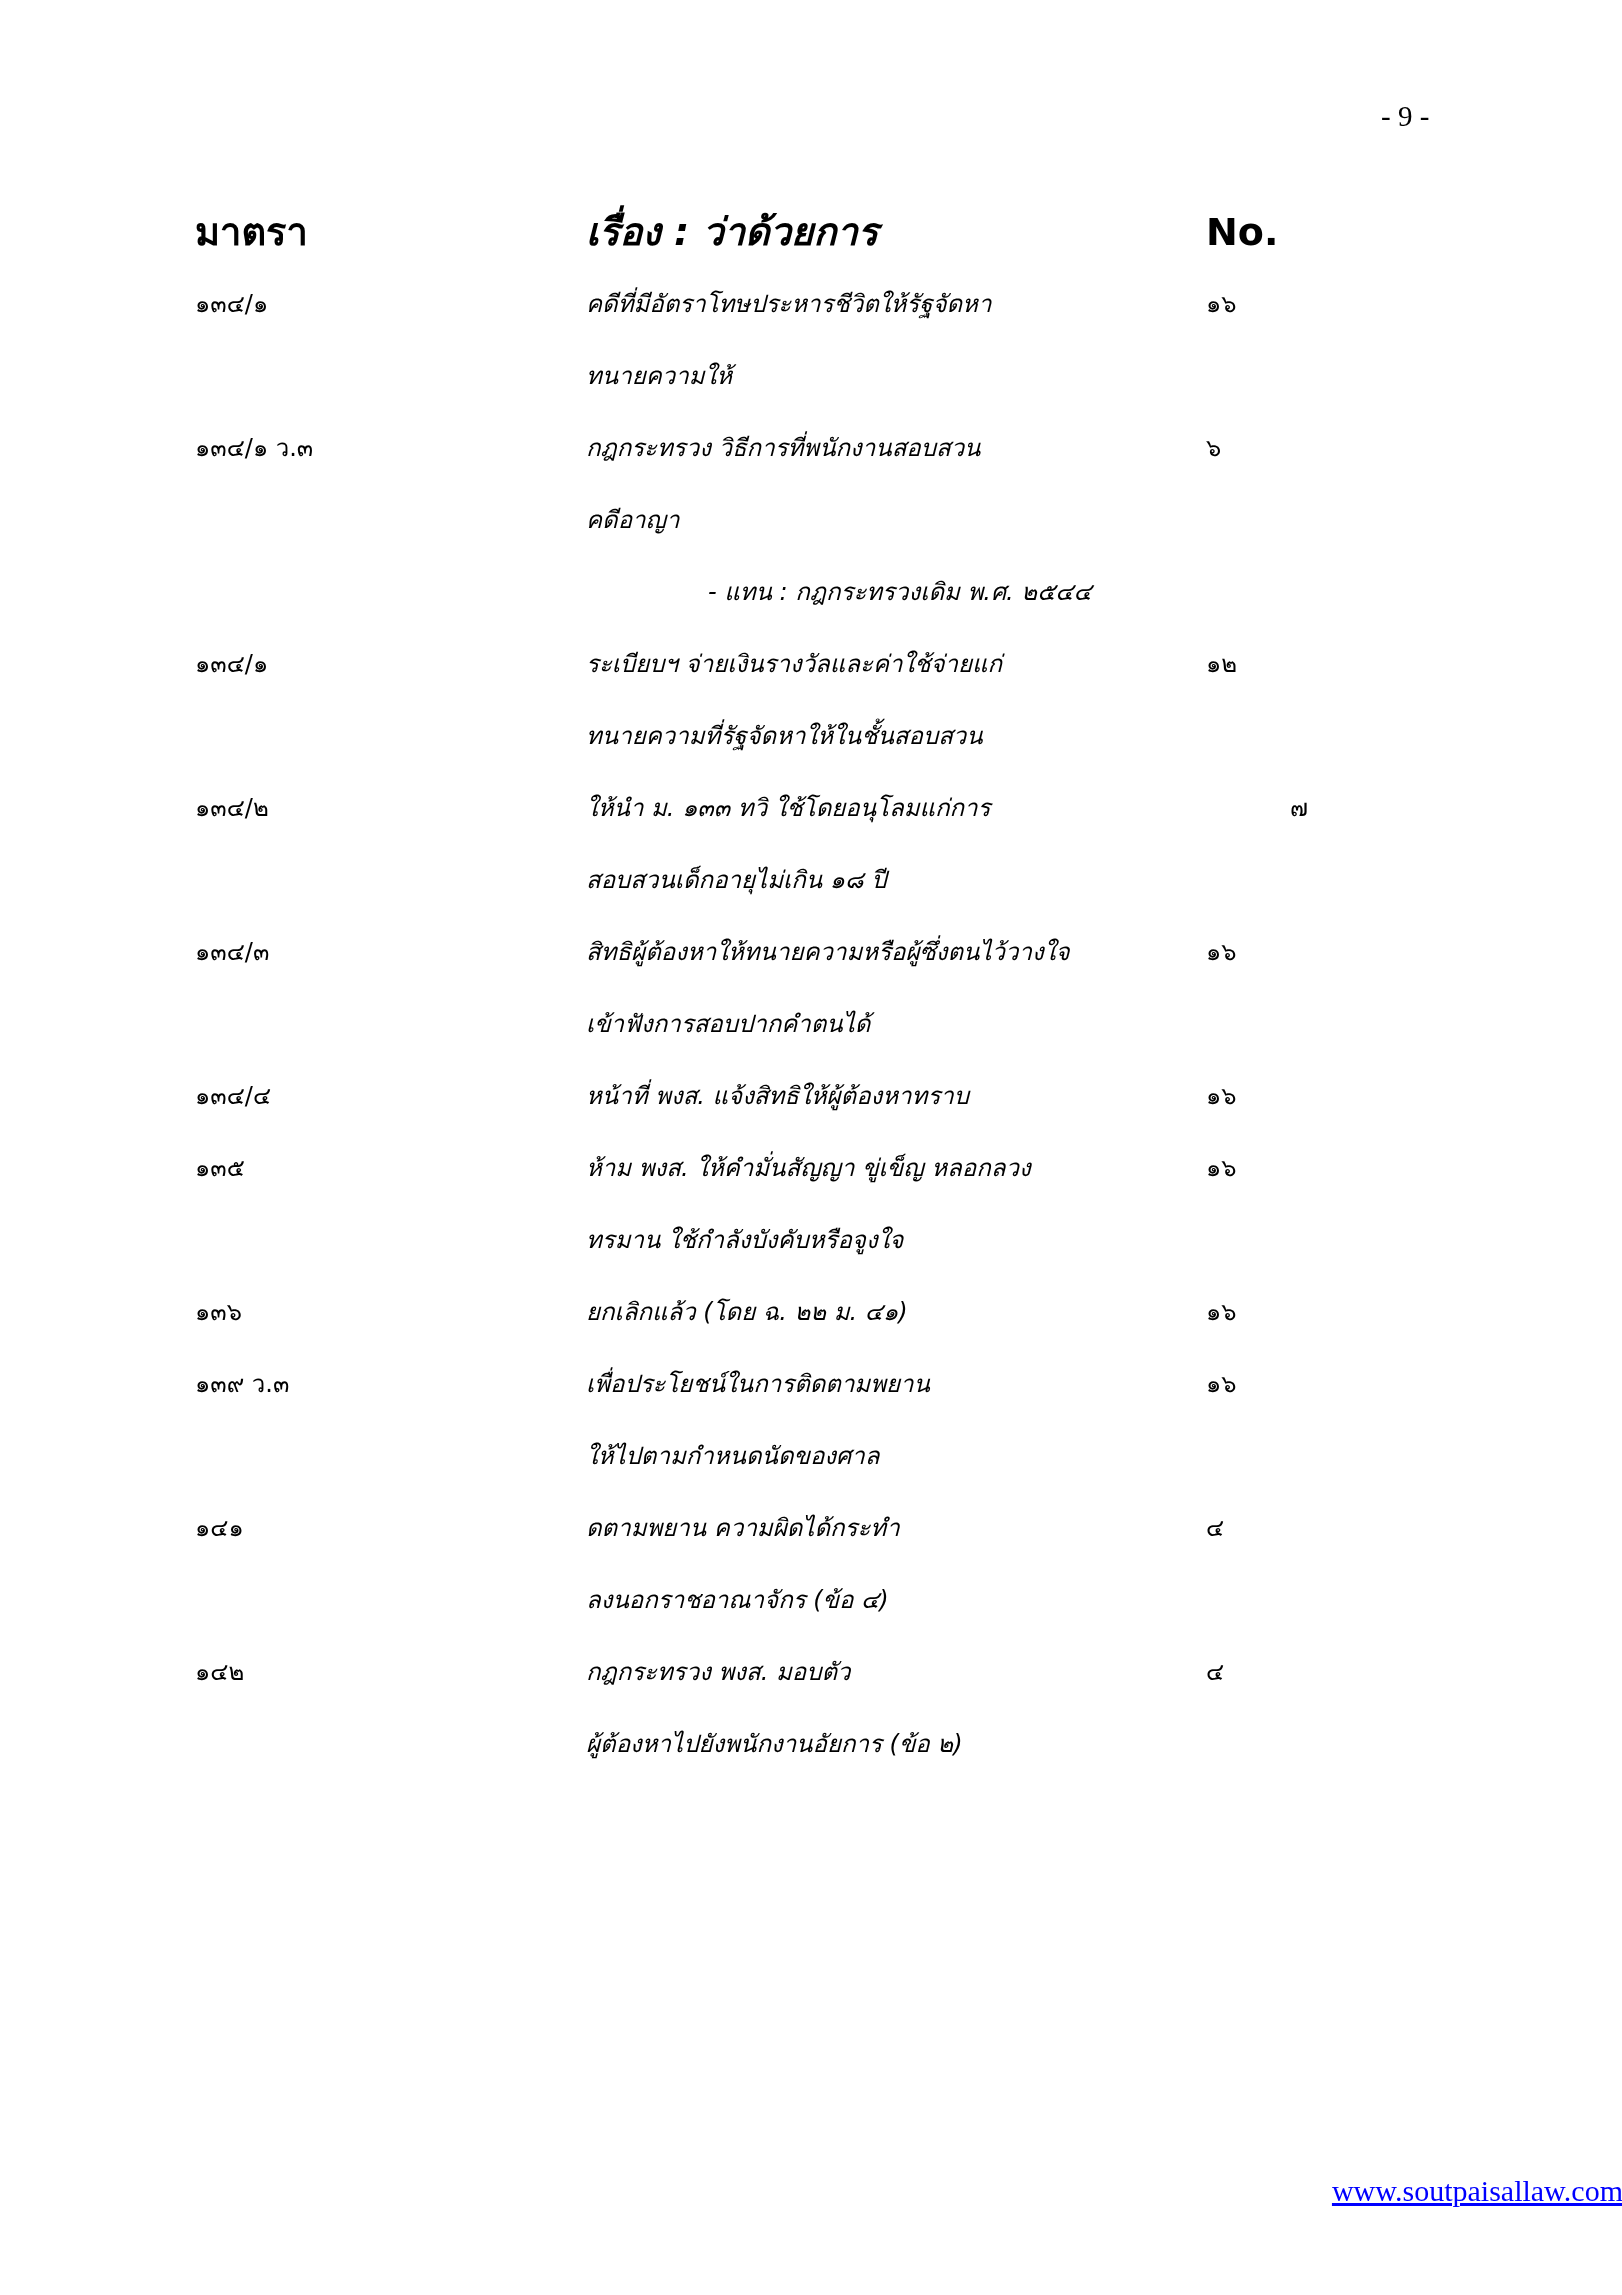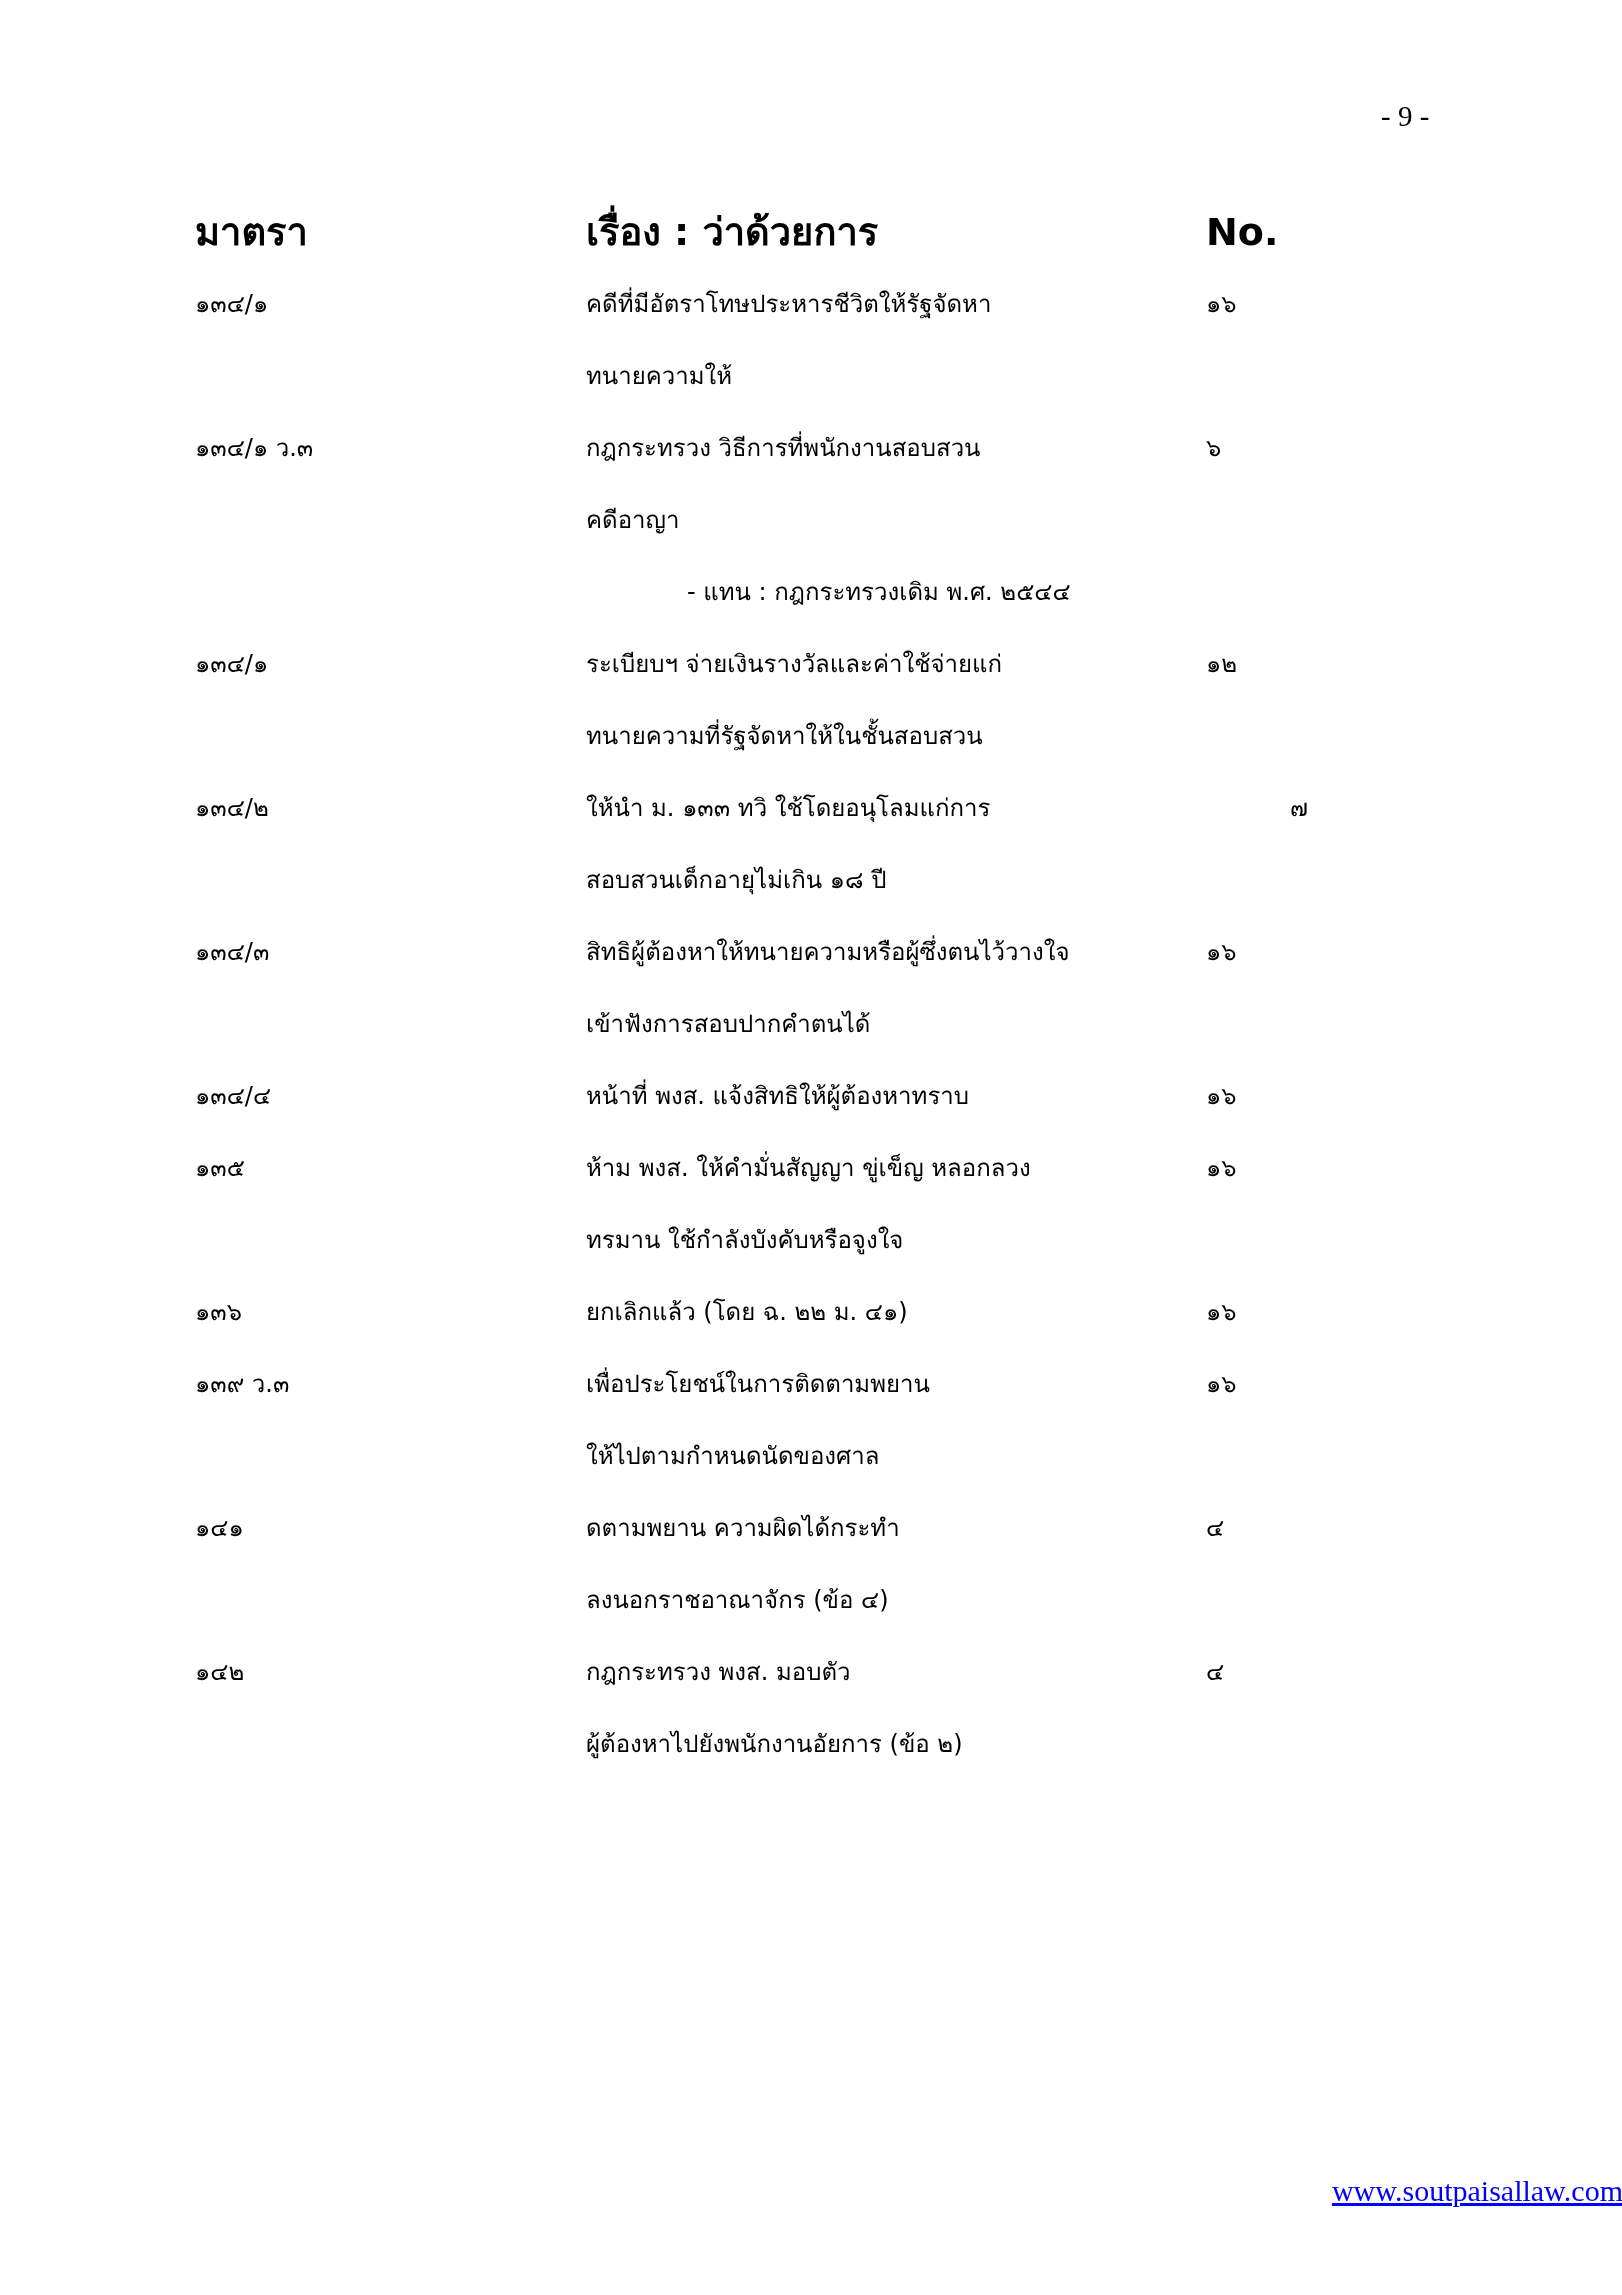--- a/index.html
+++ b/index.html
@@ -36,22 +36,22 @@
     }
     .cell {
       position: absolute;
       top: 0;
       height: 72px;
       line-height: 72px;
       white-space: nowrap;
       font-size: 24px;
     }
     .c-sec { left: 195px; }
-    .c-desc { left: 586px; }
-    .c-desc.indent { left: 687px; }
+    .c-desc { left: 586px; font-style: italic; }
+    .c-desc.indent { left: 708px; }
     .c-no { left: 1206px; }
     .hdr .cell {
       font-weight: bold;
       font-size: 38px;
     }
     .footer {
       position: absolute;
       top: 2174px;
       left: 0;
       width: 1623px;

